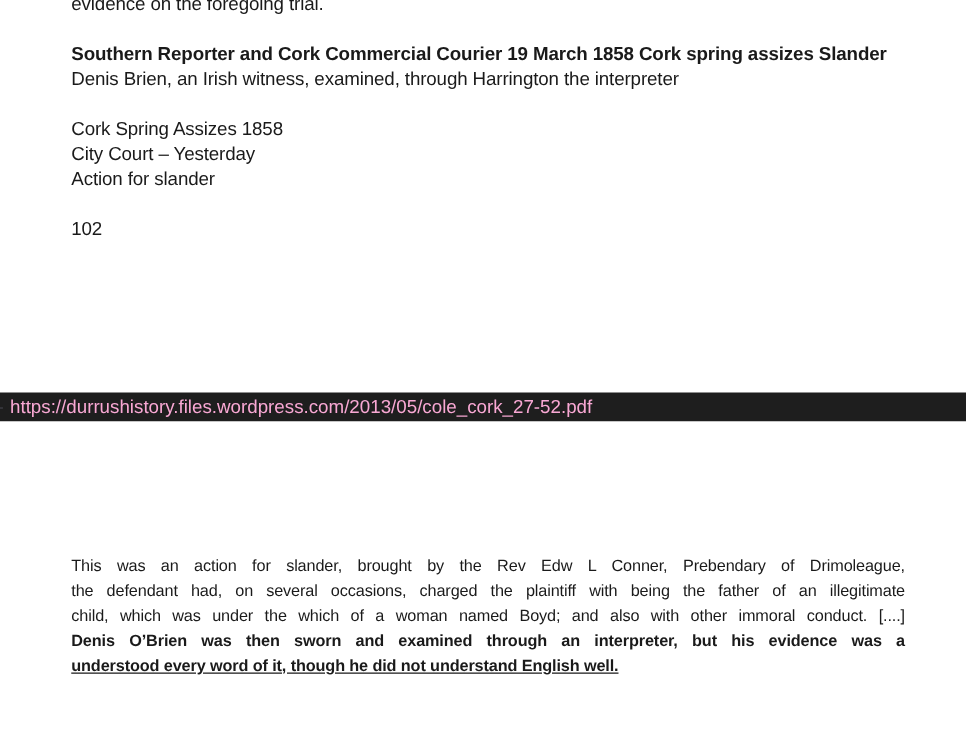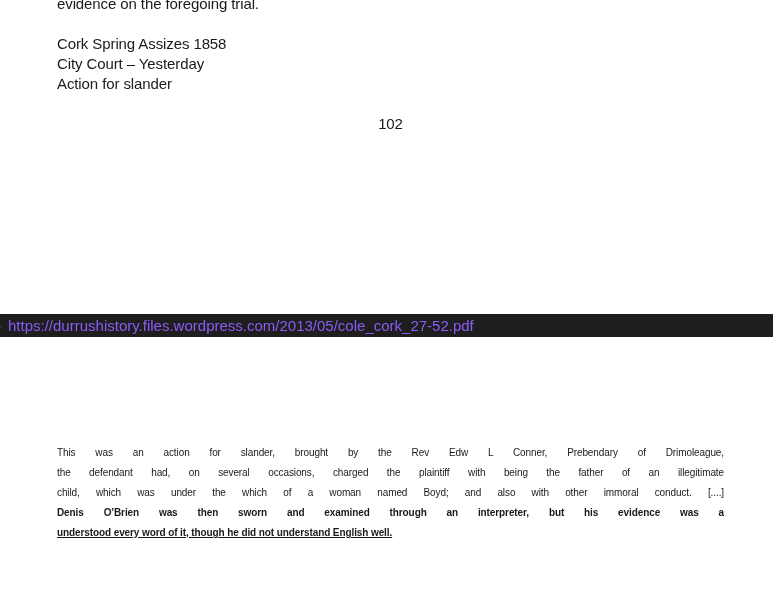--- a/index.html
+++ b/index.html
@@ -25,21 +25,21 @@
     font-size: 15px;
     line-height: 20px;
     letter-spacing: -0.1px;
   }
   .para { margin-top: 20px; }
   .bold { font-weight: 700; }
   .line { white-space: nowrap; }
 
   .page-number {
     margin-top: 20px;
-    text-align: center;
+    text-align: left;
   }
 
   
   .url-bar {
     position: absolute;
     left: 0;
     top: 314px;
     width: 773px;
     height: 23px;
     background: #1e1e1e;
@@ -49,50 +49,54 @@
     white-space: nowrap;
     overflow: hidden;
   }
   .url-bar .dash {
     display: inline-block;
     margin-left: -2px;
   }
   .url-bar .url {
     margin-left: 5px;
     text-decoration: none;
-    color: #8b5cf6;
+    color: #f9a8d4;
   }
 
   
   .bottom-block {
     position: absolute;
     left: 57px;
     top: 443px;
     width: 667px;
-    font-size: 10px;
+    font-size: 13px;
     line-height: 20px;
     letter-spacing: -0.1px;
   }
   .jline {
     text-align: justify;
     text-align-last: justify;
   }
   .jline.last {
     text-align-last: left;
     text-decoration: underline;
   }
 </style>
 </head>
 <body>
 
 <div>
 
   <div class="top-block">
     <div class="line">evidence on the foregoing trial.</div>
 
+    <div class="para">
+      <div class="line bold">Southern Reporter and Cork Commercial Courier 19 March 1858 Cork spring assizes Slander</div>
+      <div class="line">Denis Brien, an Irish witness, examined, through Harrington the interpreter</div>
+    </div>
 
     <div class="para">
       <div class="line">Cork Spring Assizes 1858</div>
       <div class="line">City Court – Yesterday</div>
       <div class="line">Action for slander</div>
     </div>
 
     <div class="page-number">102</div>
   </div>
 

